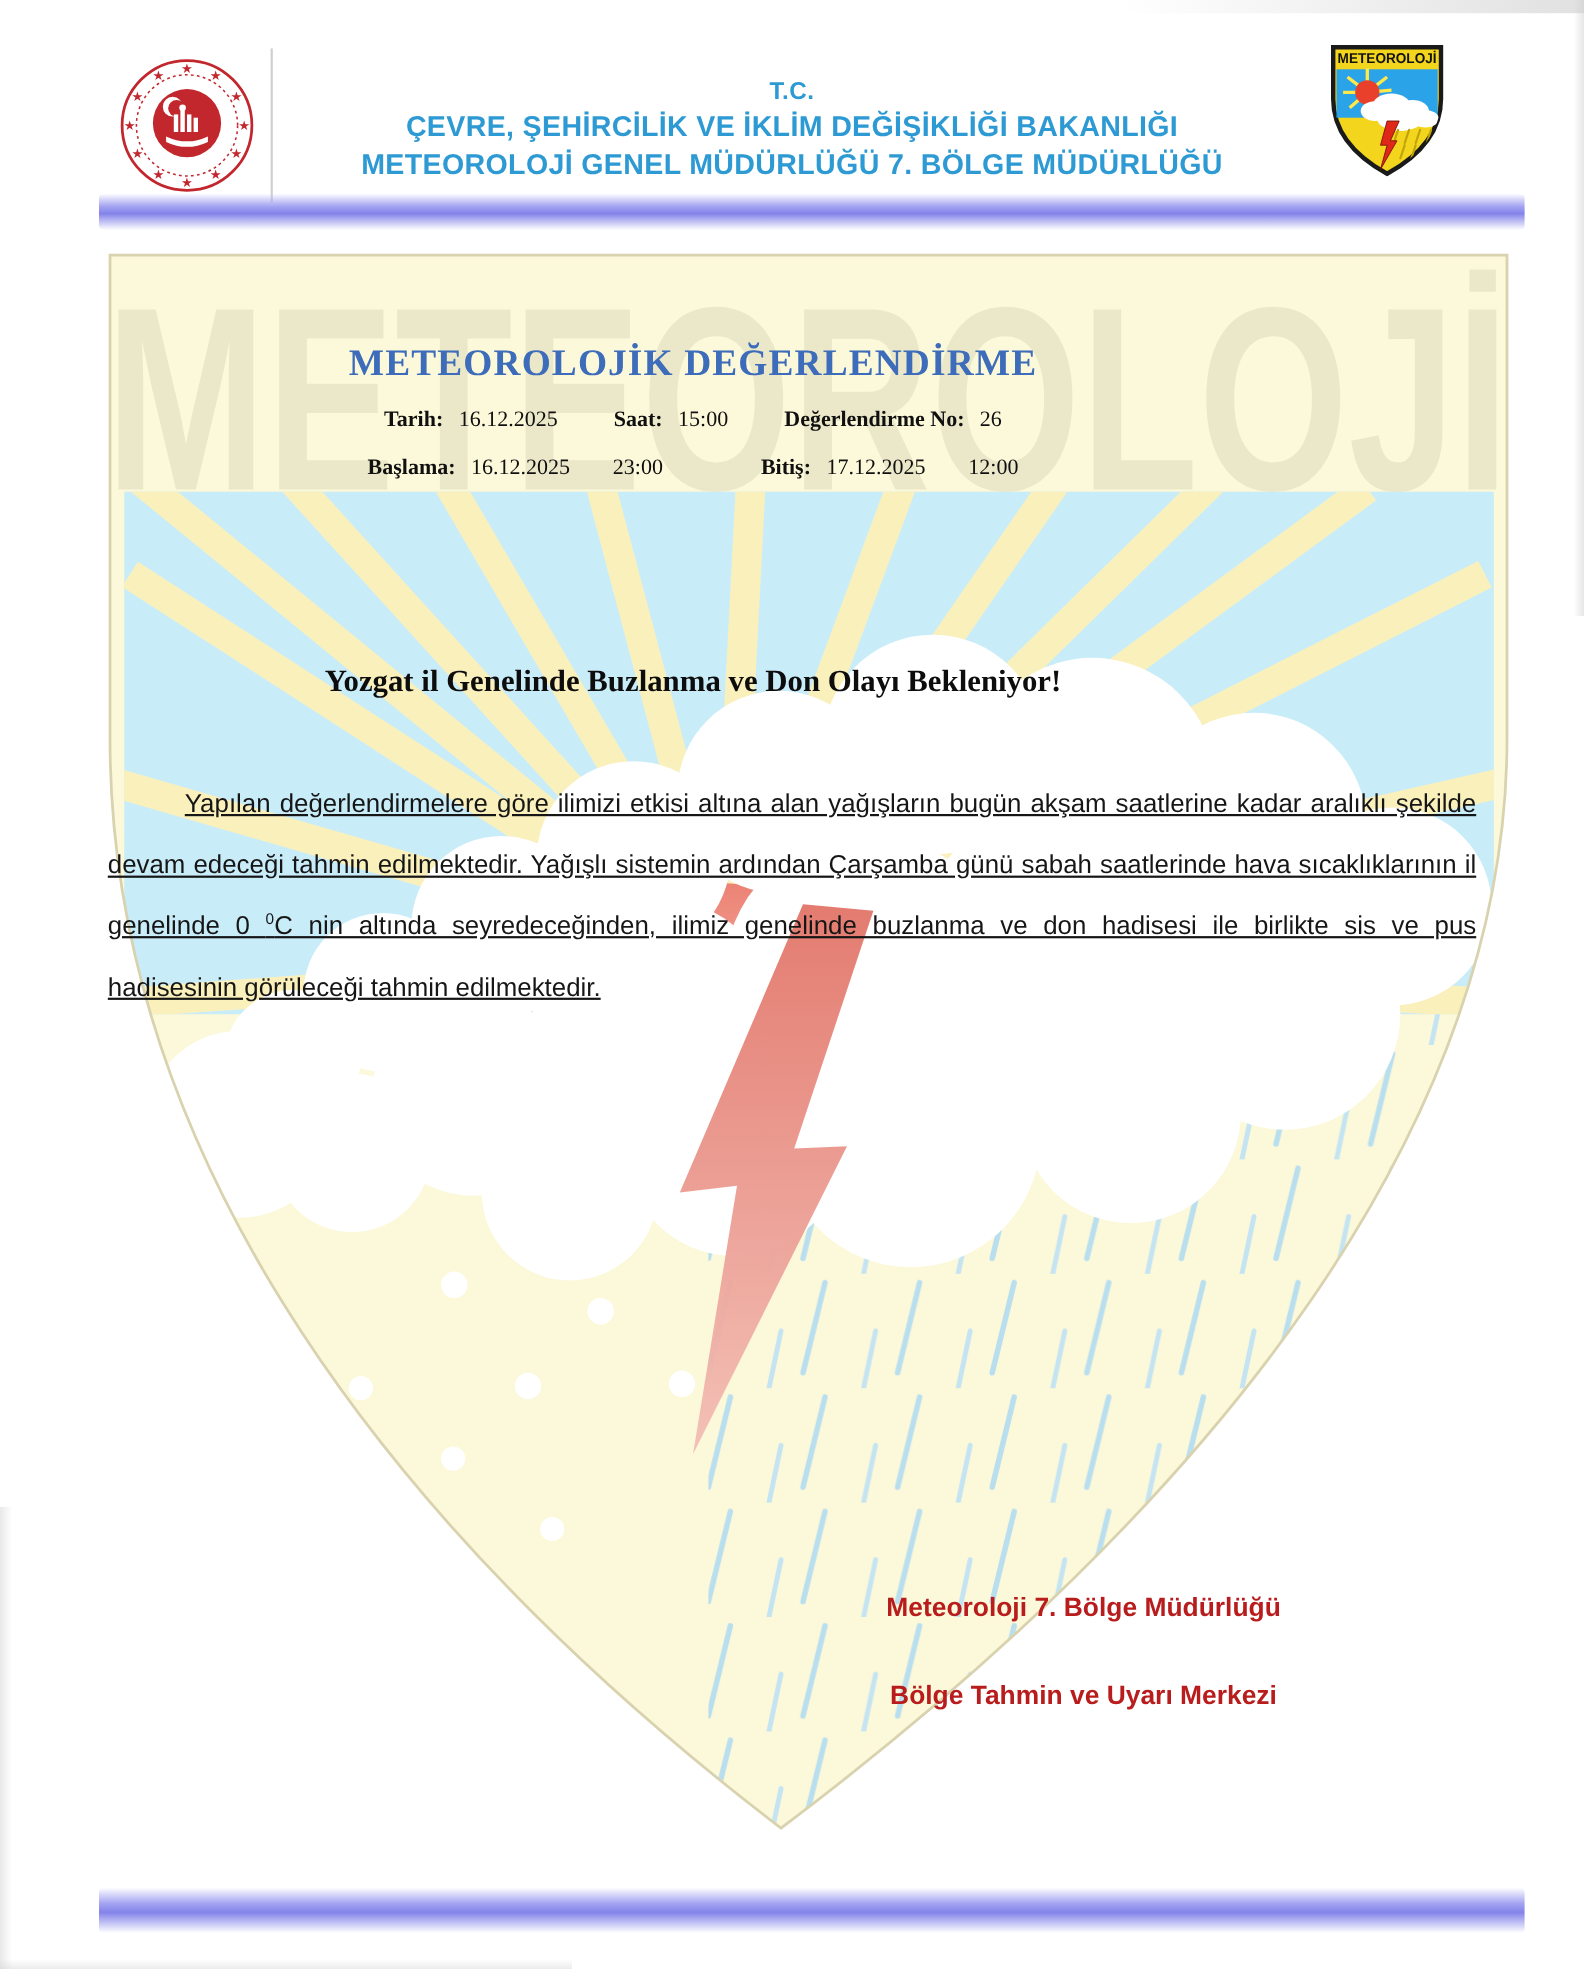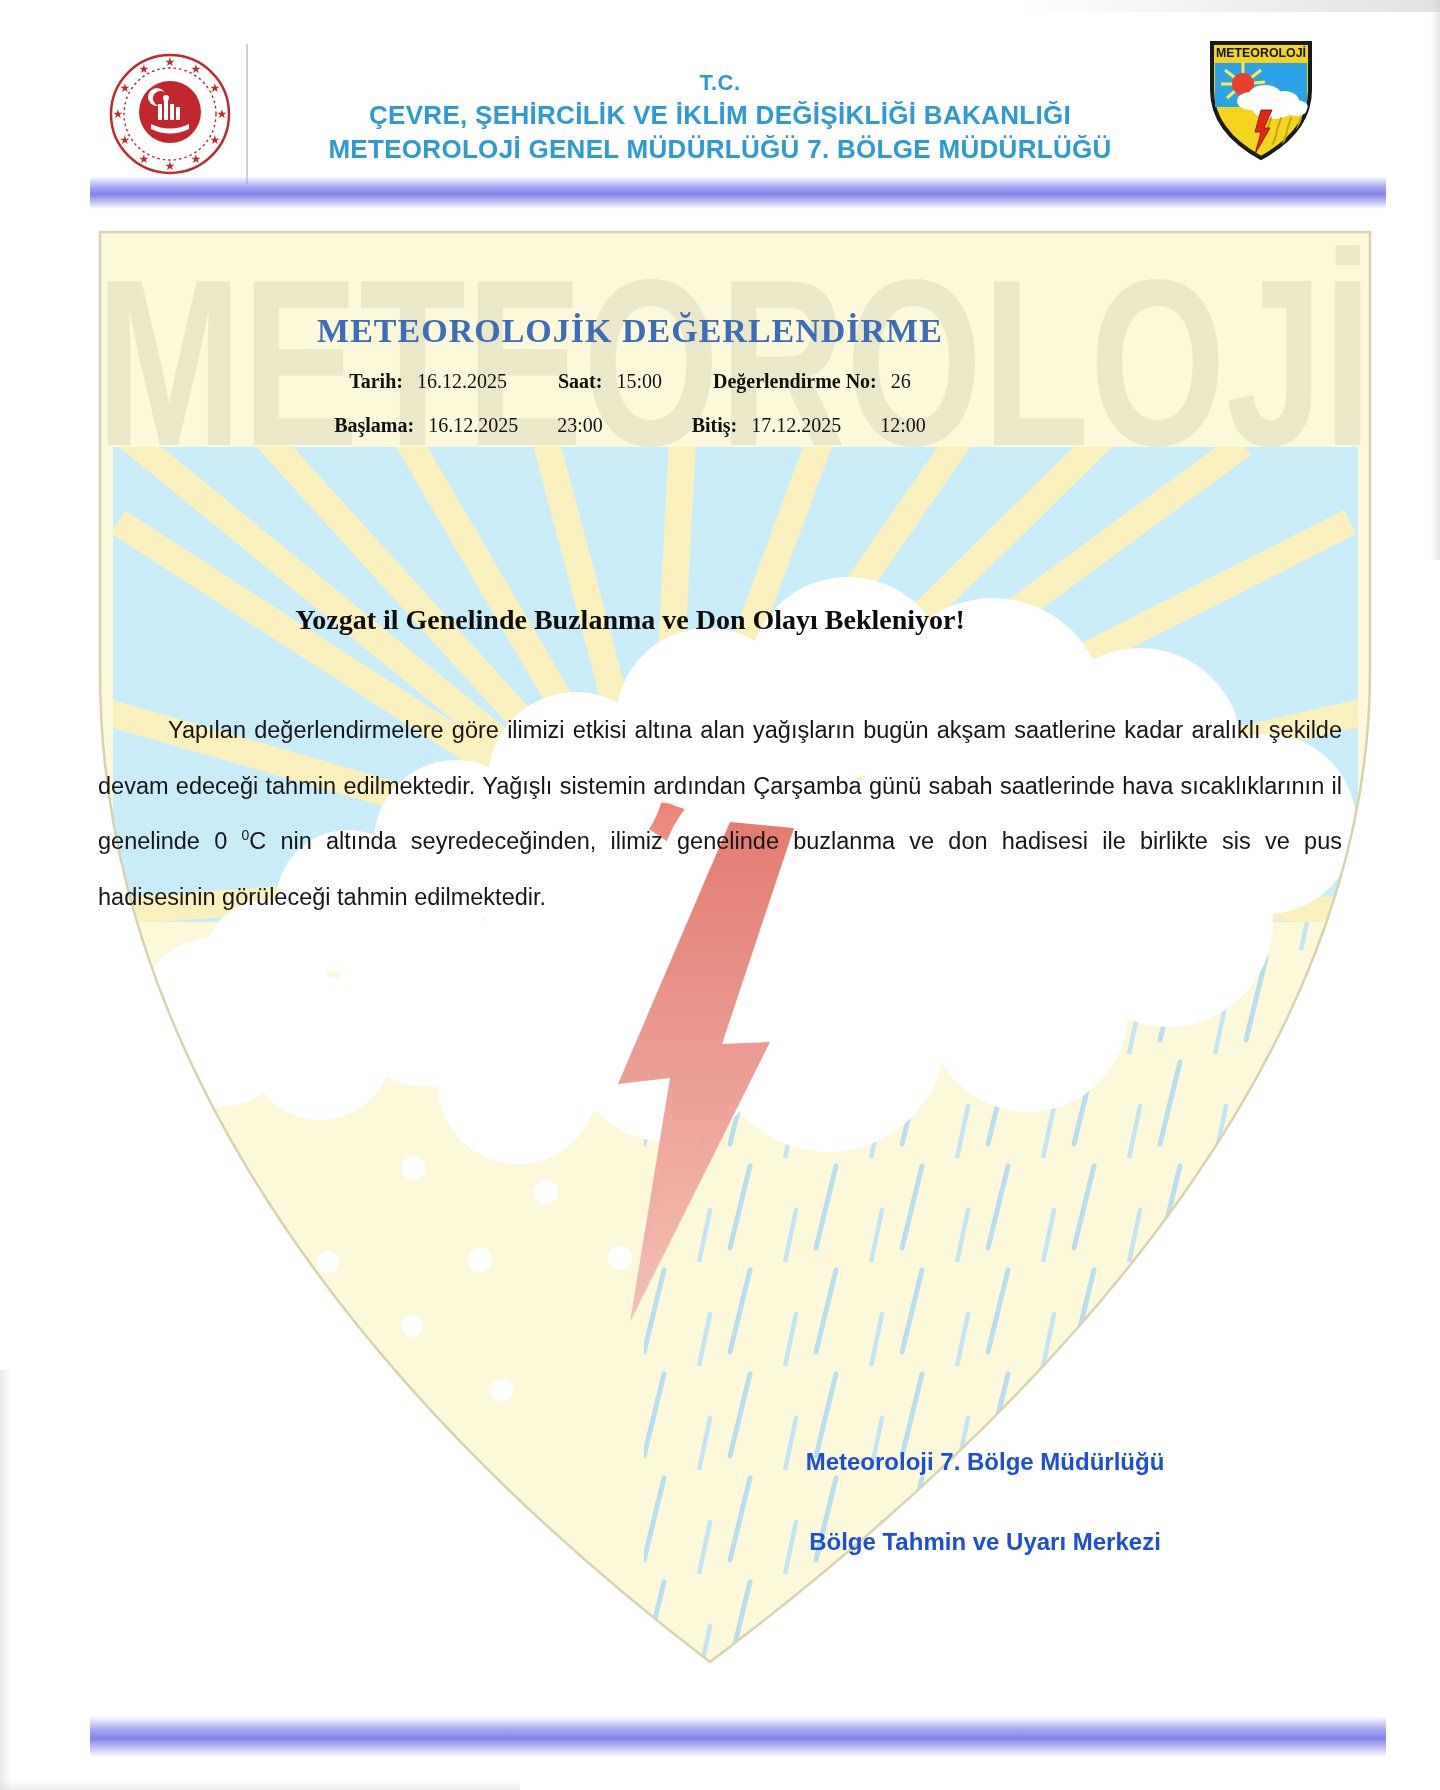--- a/index.html
+++ b/index.html
@@ -40,26 +40,26 @@
   .meta-1{top:370px;}
   .meta-2{top:414px;}
   .gap-s{display:inline-block;width:34px;}
   .gap-m{display:inline-block;width:46px;}
   .gap-l{display:inline-block;width:84px;}
   .vgap{display:inline-block;width:14px;}
   .headline{top:604px;font-family:"Liberation Serif",serif;font-weight:bold;font-size:28px;color:#0d0d0d;margin:0;}
 
   .body-par{position:absolute;left:98px;width:1244px;margin:0;color:#161616;
             font-size:23.5px;text-align:justify;text-indent:70px;}
-  .p1{top:703px;line-height:55.5px;}
+  .p1{top:703px;line-height:55.5px;text-decoration:underline;}
   .p2{top:918px;line-height:54px;}
   .body-par sup{font-size:14px;line-height:0;}
 
   .signature{position:absolute;left:778px;top:1448px;width:414px;text-align:center;
-             font-weight:bold;font-size:24px;color:#1d4ed8;}
+             font-weight:bold;font-size:24px;color:#b91c1c;}
   .signature .sig2{margin-top:52px;}
 </style>
 </head>
 <body>
 
 <div class="page">
 
   <svg class="wm-text" viewBox="0 0 1298 215">
     <text x="8" y="200" textLength="1276" lengthAdjust="spacingAndGlyphs" font-family="Liberation Sans, sans-serif" font-weight="bold" font-size="238" fill="#cecece">METEOROLOJİ</text>
   </svg>

